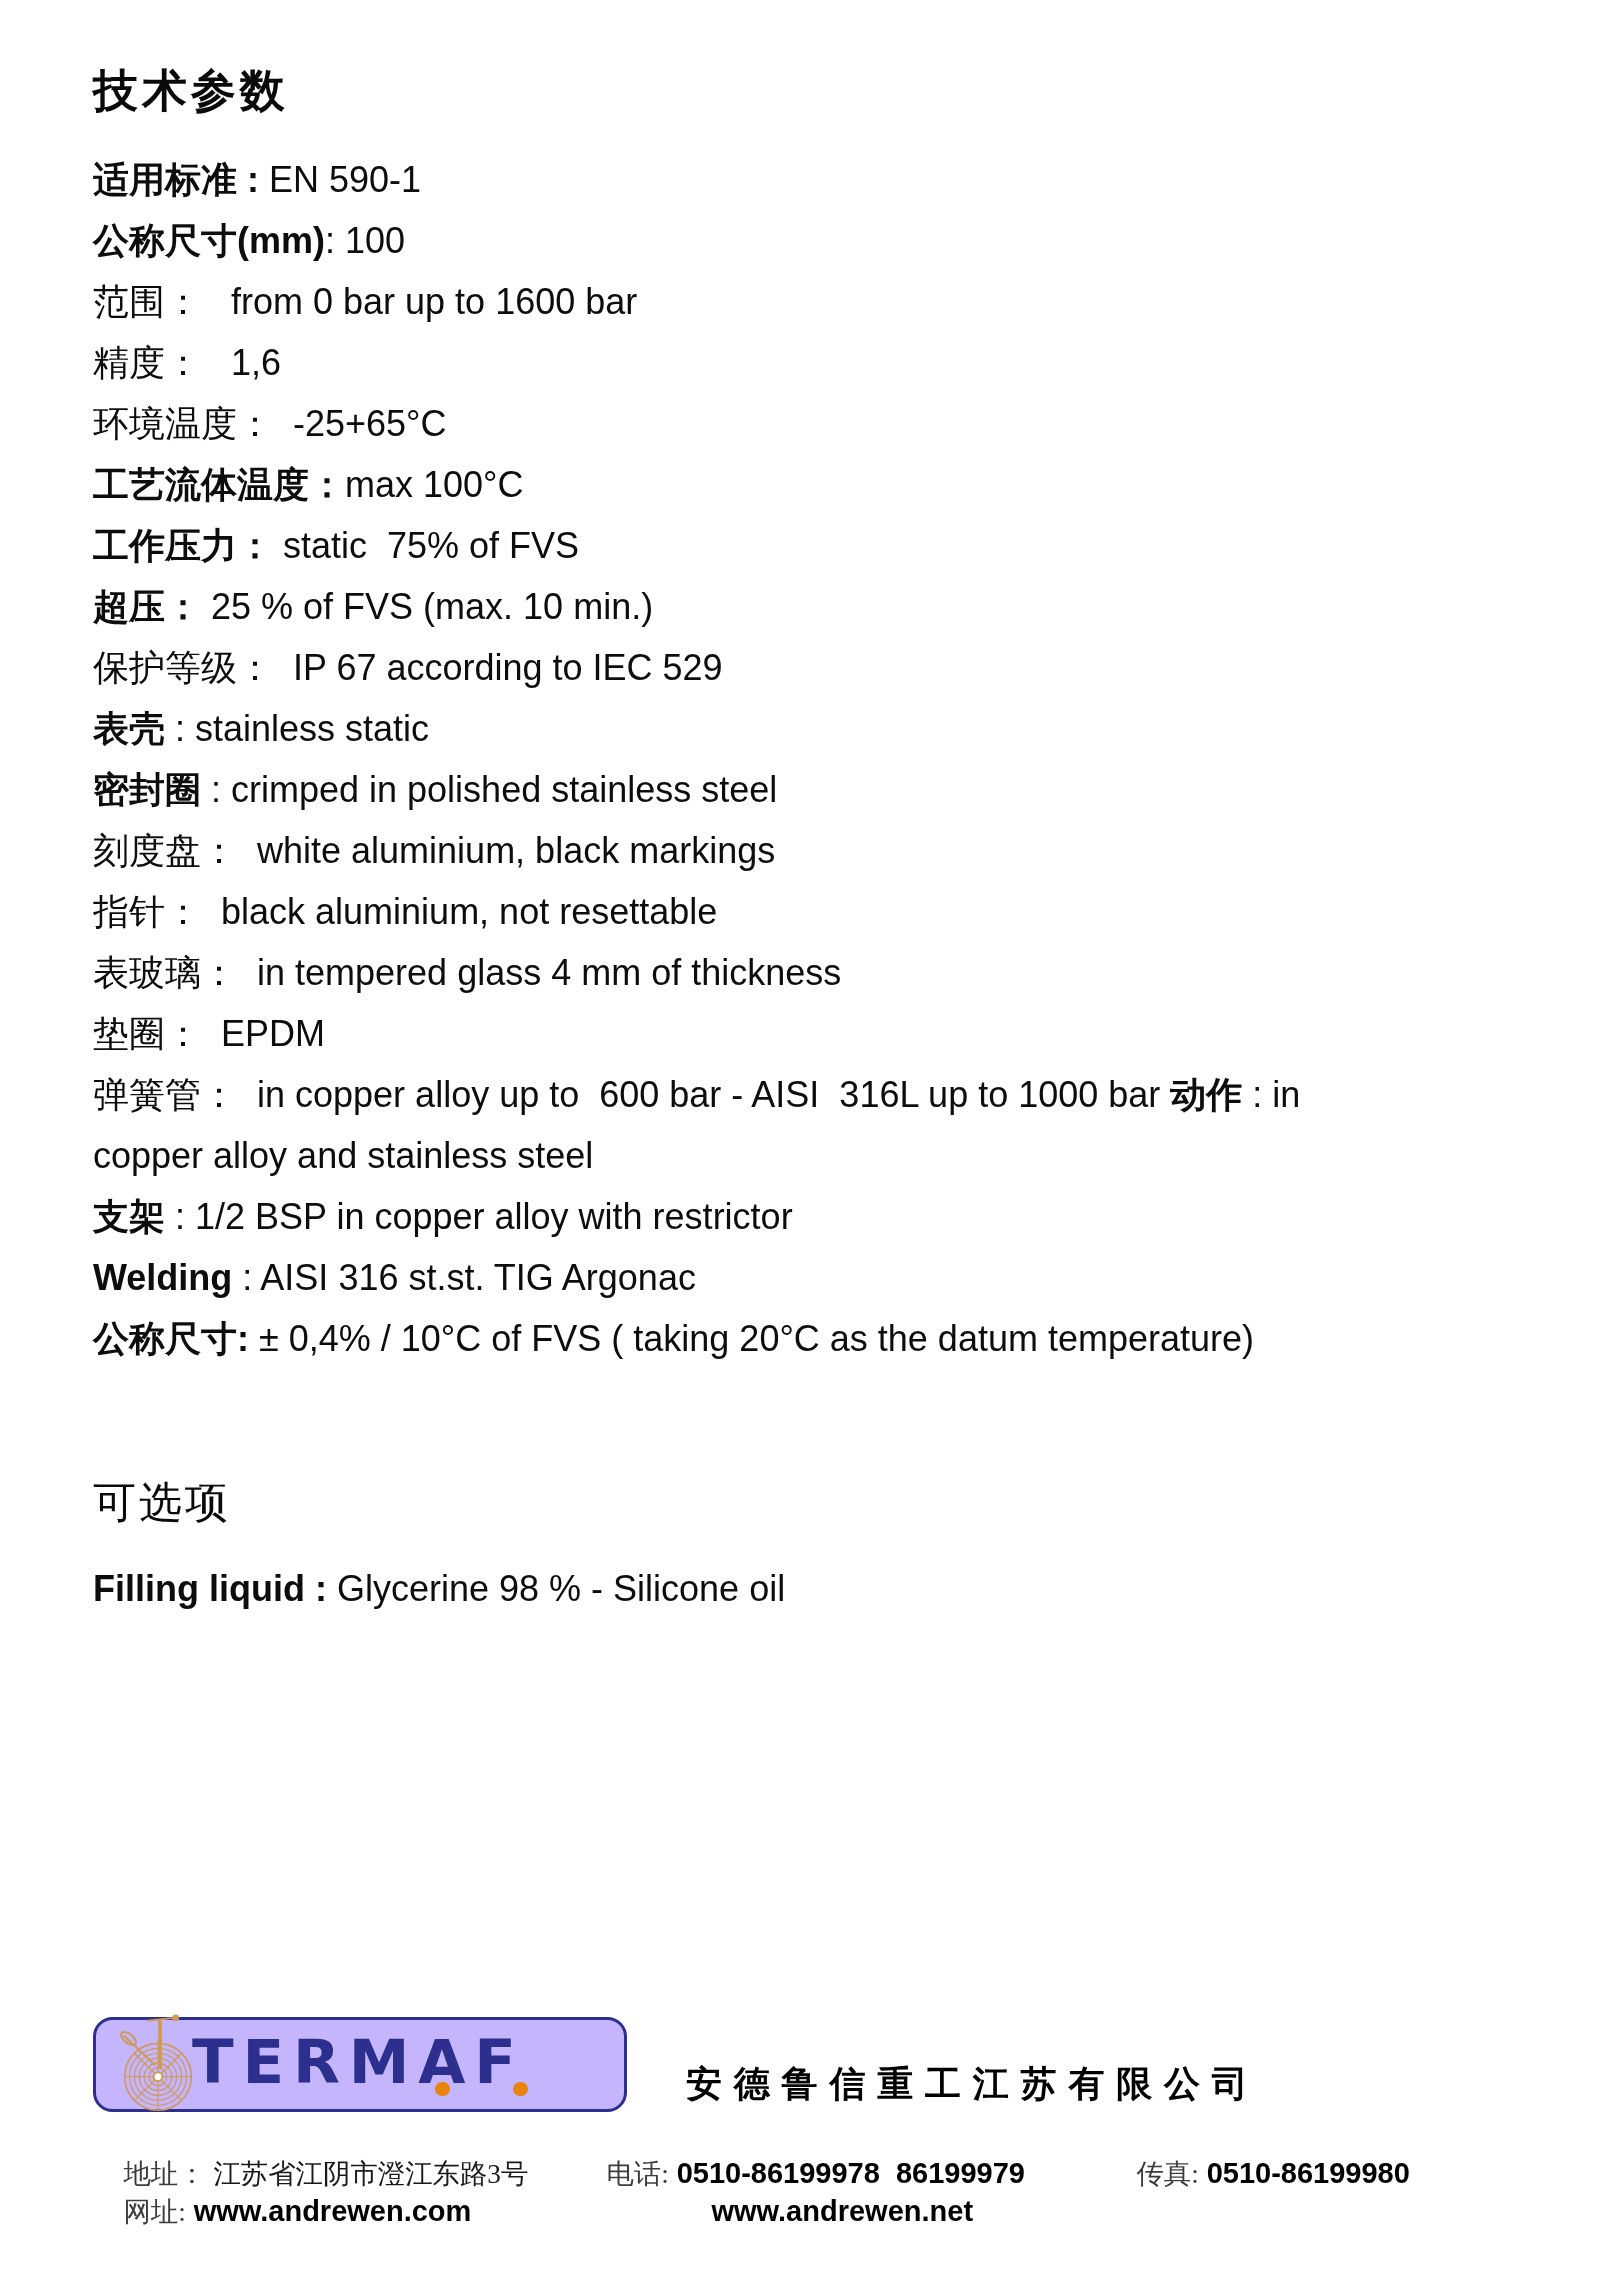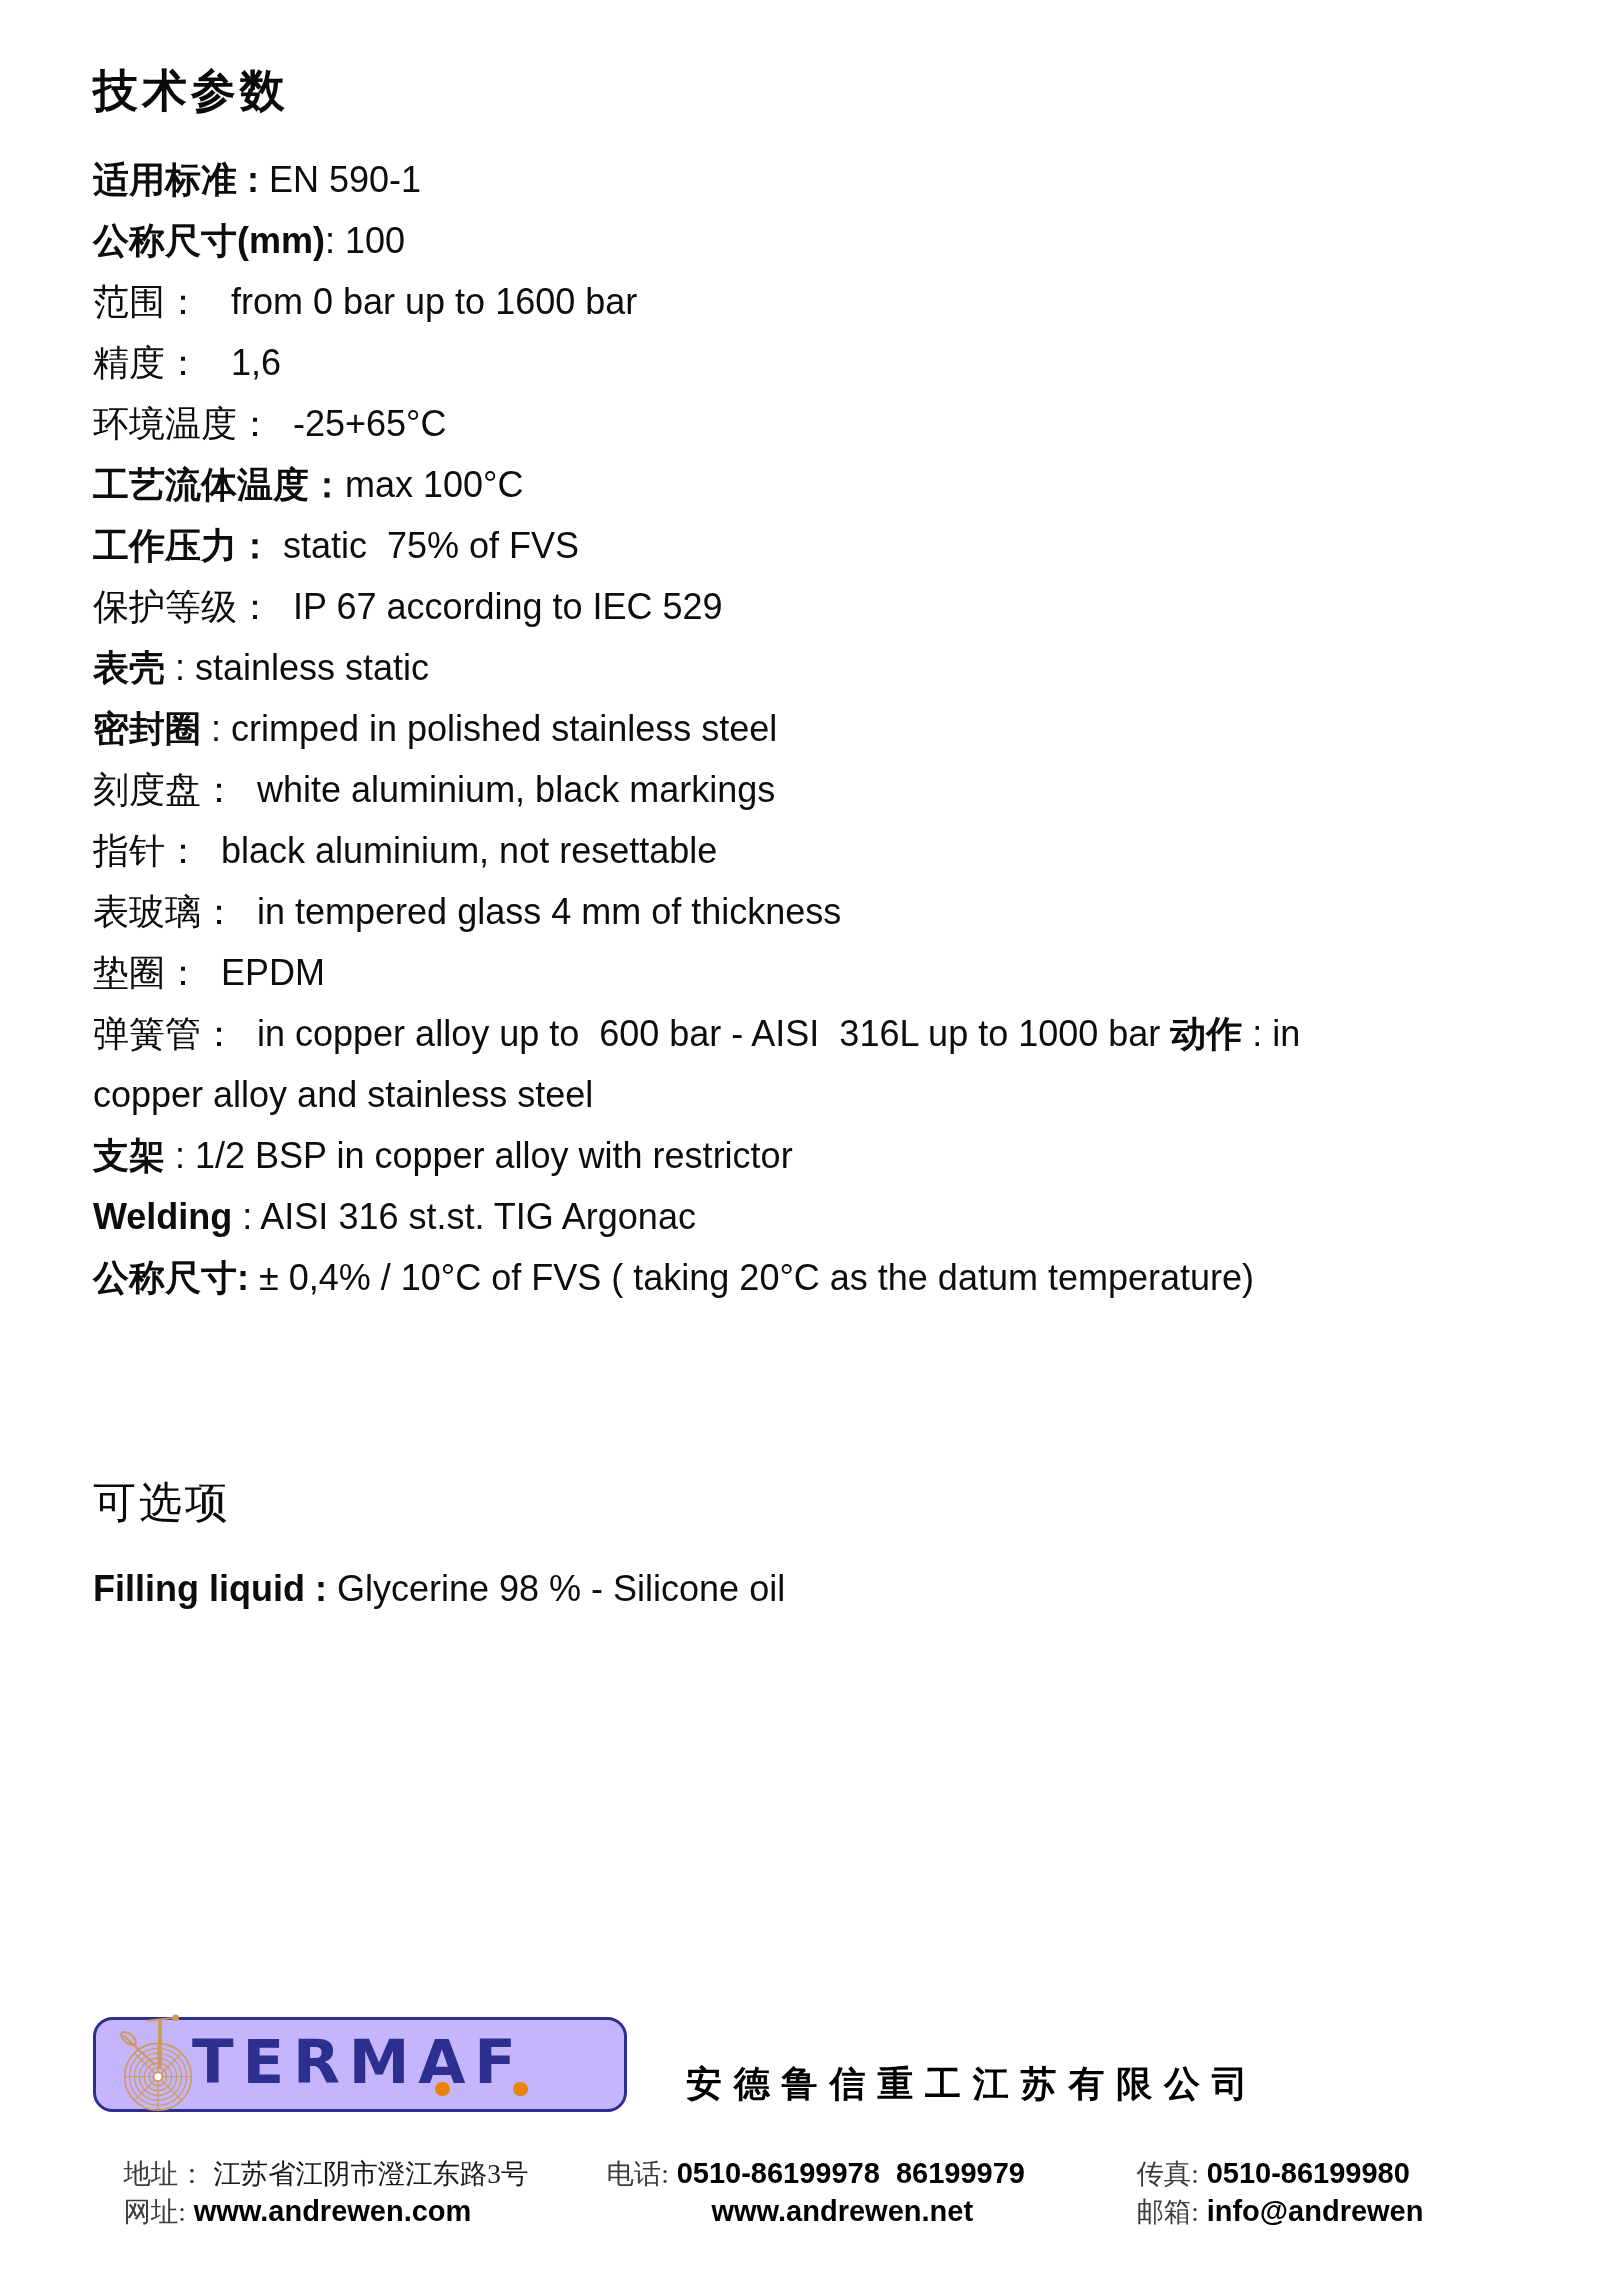--- a/index.html
+++ b/index.html
@@ -93,20 +93,21 @@
   <h1 class="tech-title">技术参数</h1>
 
   <div class="spec-list">
       <div class="spec-line"><span class="b">适用标准 : </span><span>EN 590-1</span></div>
       <div class="spec-line"><span class="b">公称尺寸(mm)</span><span>: 100</span></div>
       <div class="spec-line"><span>范围：   </span><span>from 0 bar up to 1600 bar</span></div>
       <div class="spec-line"><span>精度：   </span><span>1,6</span></div>
       <div class="spec-line"><span>环境温度：  </span><span>-25+65°C</span></div>
       <div class="spec-line"><span class="b">工艺流体温度：</span><span>max 100°C</span></div>
       <div class="spec-line"><span class="b">工作压力：</span><span> static  75% of FVS</span></div>
+      <div class="spec-line"><span class="b">超压：</span><span> 25 % of FVS (max. 10 min.)</span></div>
       <div class="spec-line"><span>保护等级：  </span><span>IP 67 according to IEC 529</span></div>
       <div class="spec-line"><span class="b">表壳</span><span> : stainless static</span></div>
       <div class="spec-line"><span class="b">密封圈</span><span> : crimped in polished stainless steel</span></div>
       <div class="spec-line"><span>刻度盘：  </span><span>white aluminium, black markings</span></div>
       <div class="spec-line"><span>指针：  </span><span>black aluminium, not resettable</span></div>
       <div class="spec-line"><span>表玻璃：  </span><span>in tempered glass 4 mm of thickness</span></div>
       <div class="spec-line"><span>垫圈：  </span><span>EPDM</span></div>
       <div class="spec-line"><span>弹簧管：  </span><span>in copper alloy up to  600 bar - AISI  316L up to 1000 bar </span><span class="b">动作</span><span> : in</span></div>
       <div class="spec-line"><span>copper alloy and stainless steel</span></div>
       <div class="spec-line"><span class="b">支架 </span><span>: 1/2 BSP in copper alloy with restrictor</span></div>
@@ -161,18 +162,15 @@
   <div class="contact-group row1 g-fax">
     <span class="contact-lbl">传真:</span><span class="contact-bold-val">0510-86199980</span>
   </div>
 
   <div class="contact-group row2 g-web">
     <span class="contact-lbl">网址:</span><span class="contact-bold-val">www.andrewen.com</span>
   </div>
   <div class="contact-group row2 g-web2">
     <span class="contact-bold-val">www.andrewen.net</span>
   </div>
-  <div class="contact-group row2 g-email">
-    <span class="contact-lbl">邮箱:</span><span class="contact-bold-val">info@andrewen</span>
-  </div>
 
 </div>
 
 
 </body></html>

